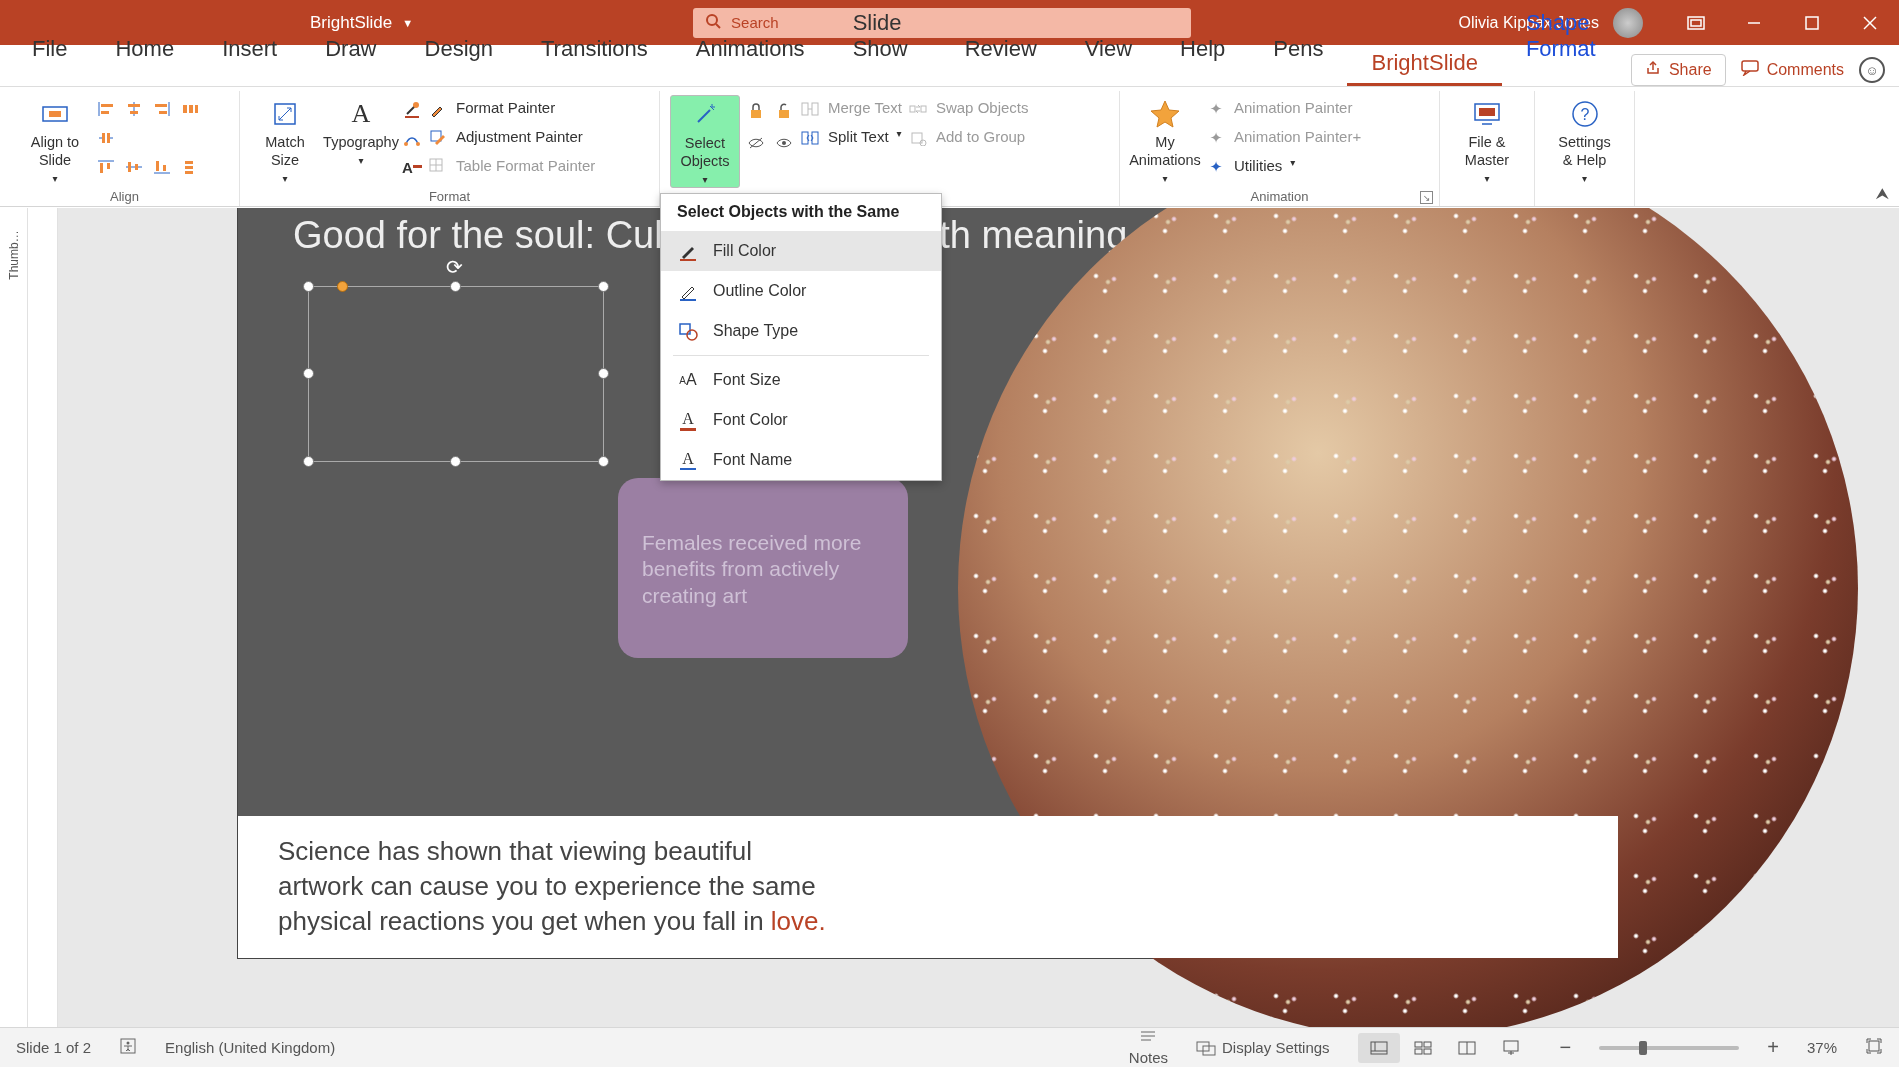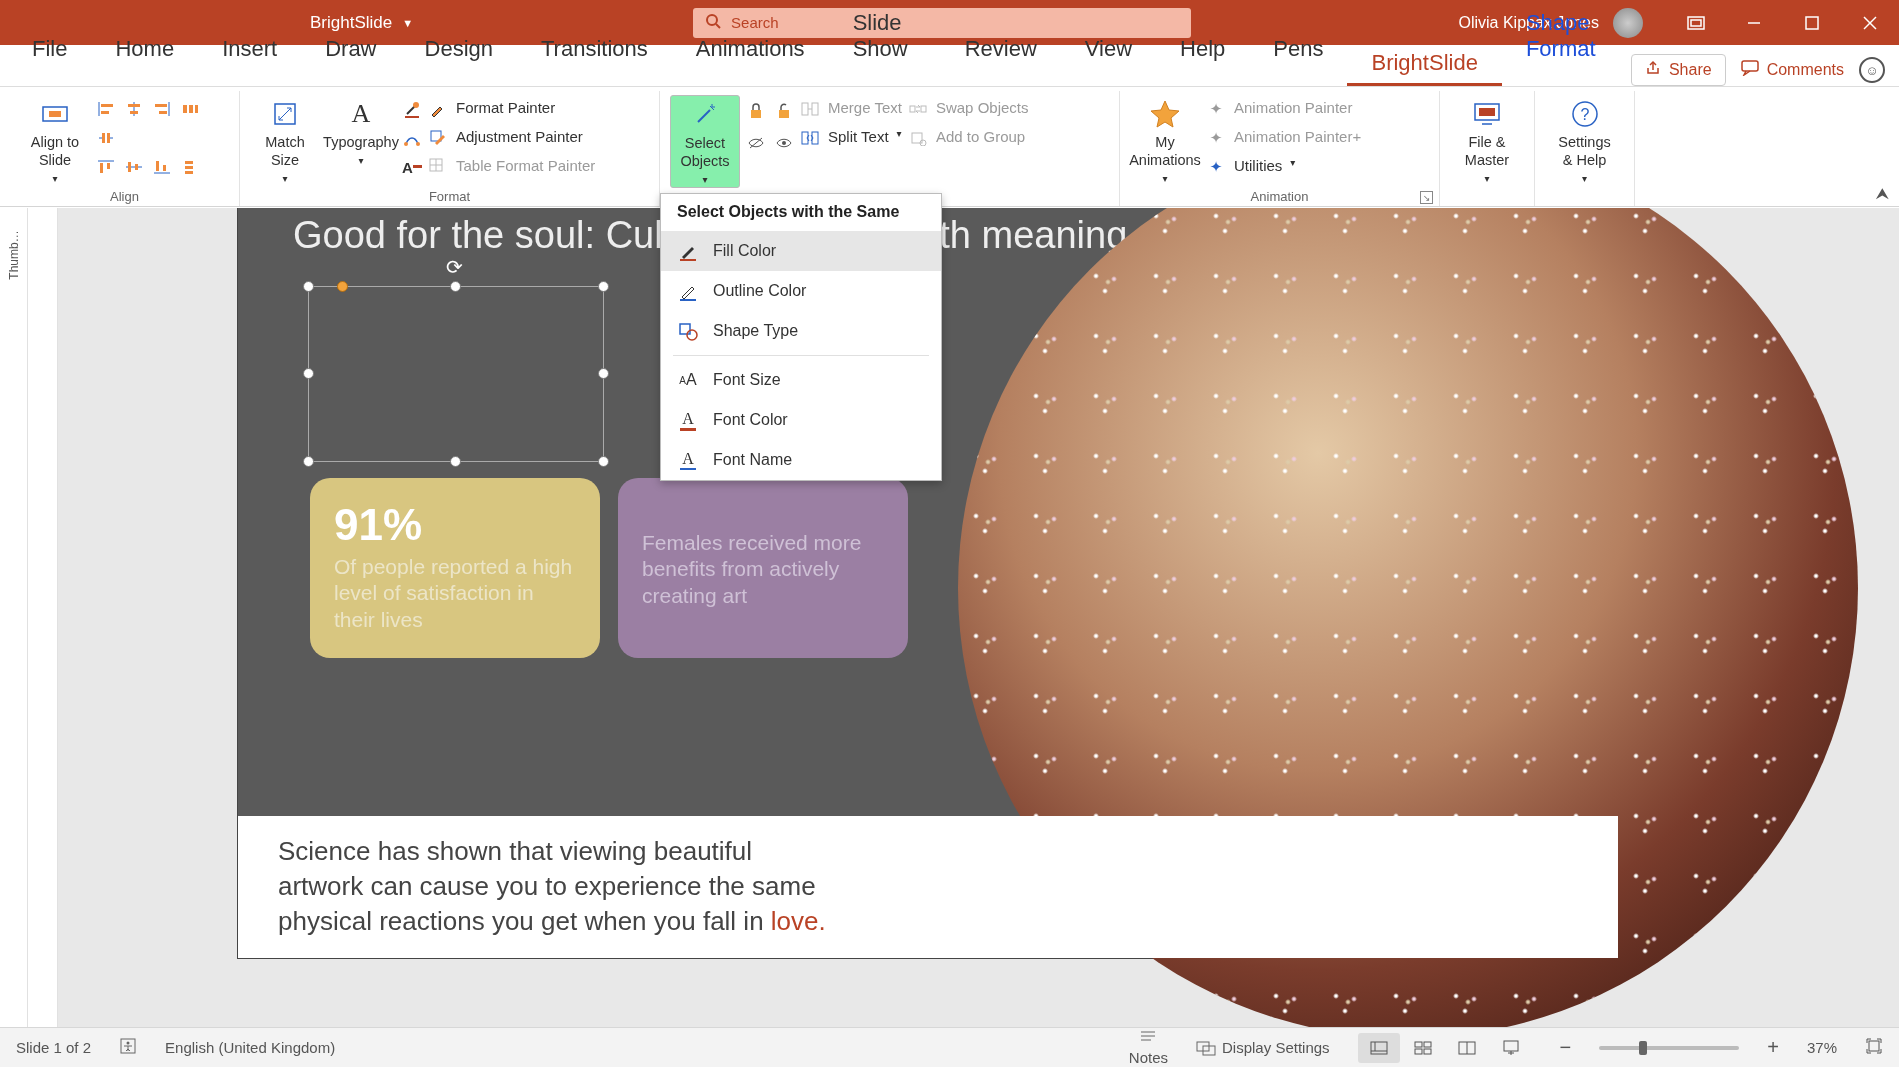--- a/index.html
+++ b/index.html
@@ -510,24 +510,20 @@
 
 <div class="work">
   <div class="thumbrail">
       <span>Thumb…</span>
     </div>
   <div class="ruler-v"></div>
   <div class="canvas-wrap">
     <div class="slide">
       <div class="slide-title">Good for the soul: Cultural activities with meaning</div>
 
-      <div class="card card2">
-        <div class="bign">91%</div>
-        <p>Of people reported a high level of satisfaction in their lives</p>
-      </div>
       <div class="card card3">
         <p>Females received more benefits from actively creating art</p>
       </div>
 
       <div class="sel">
         <div class="rot">⟳</div>
         <div class="adj"></div>
         <div class="handle h-tl"></div>
         <div class="handle h-t"></div>
         <div class="handle h-tr"></div>

